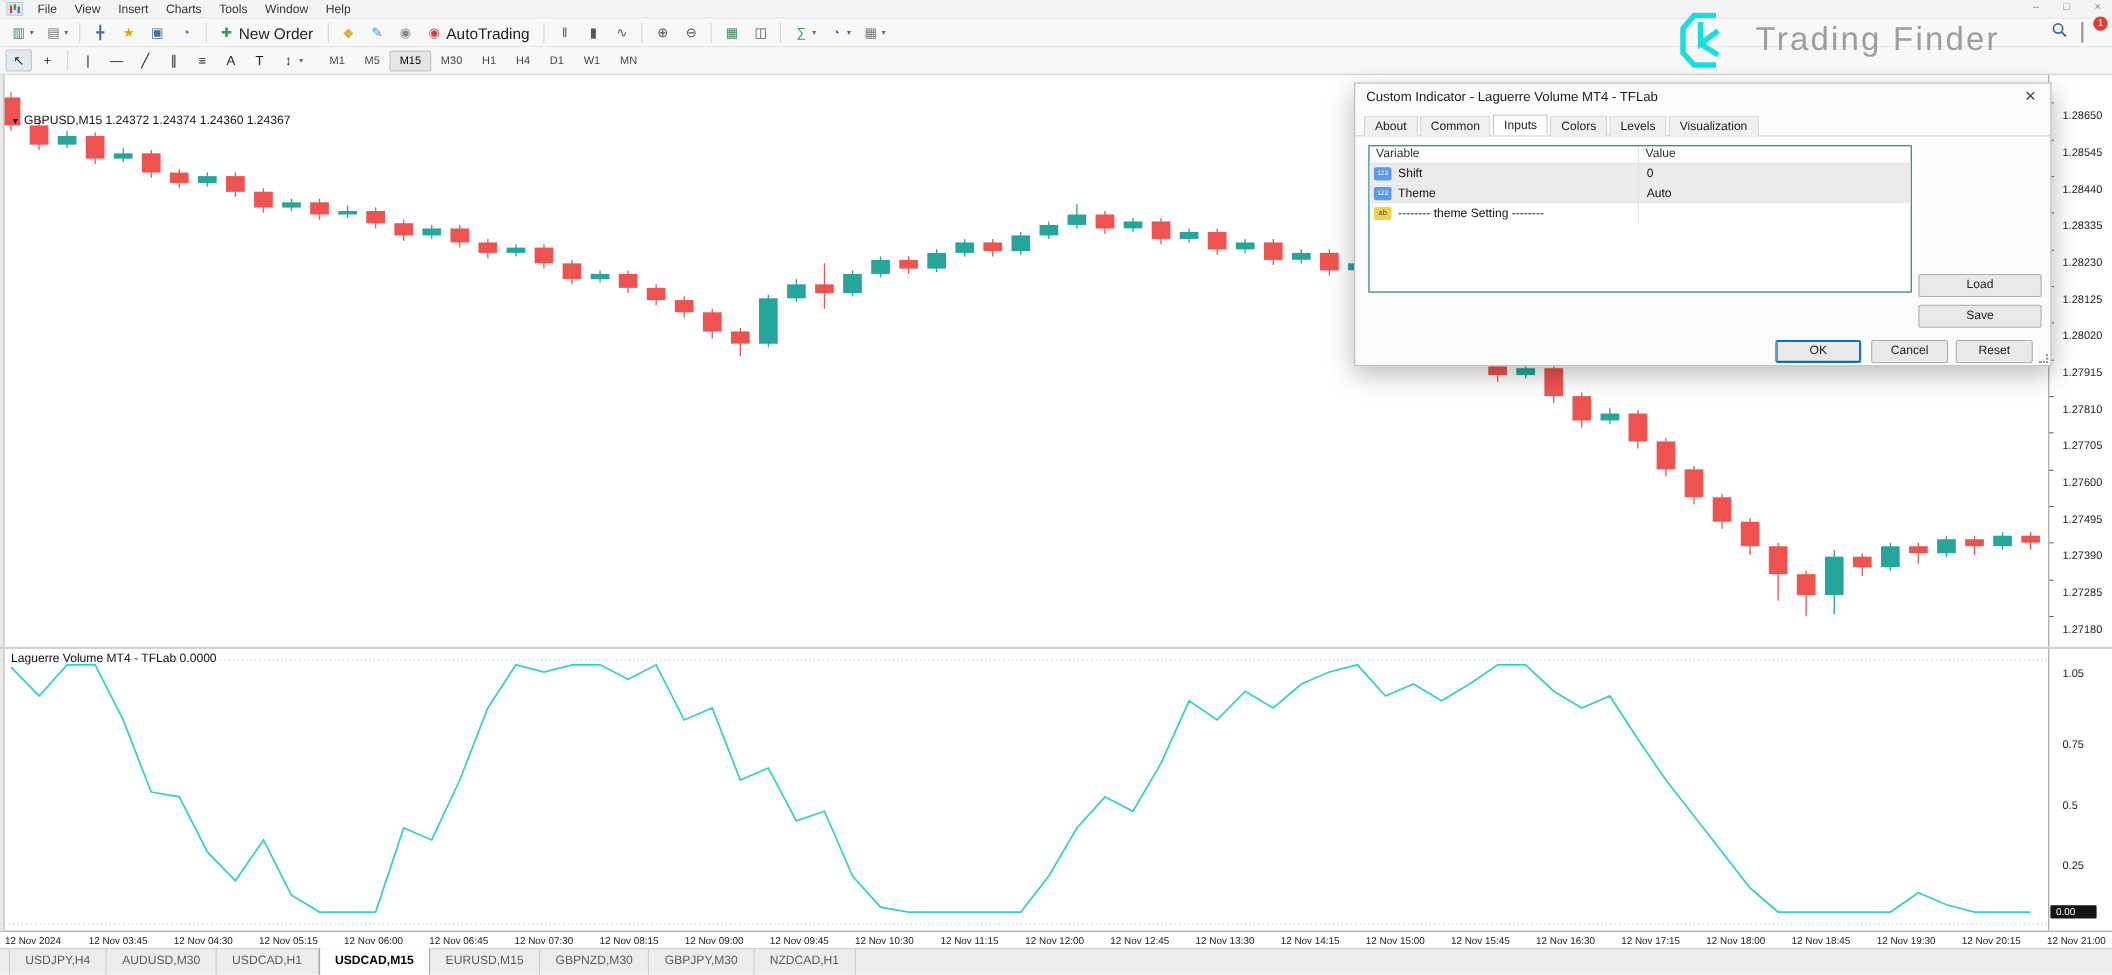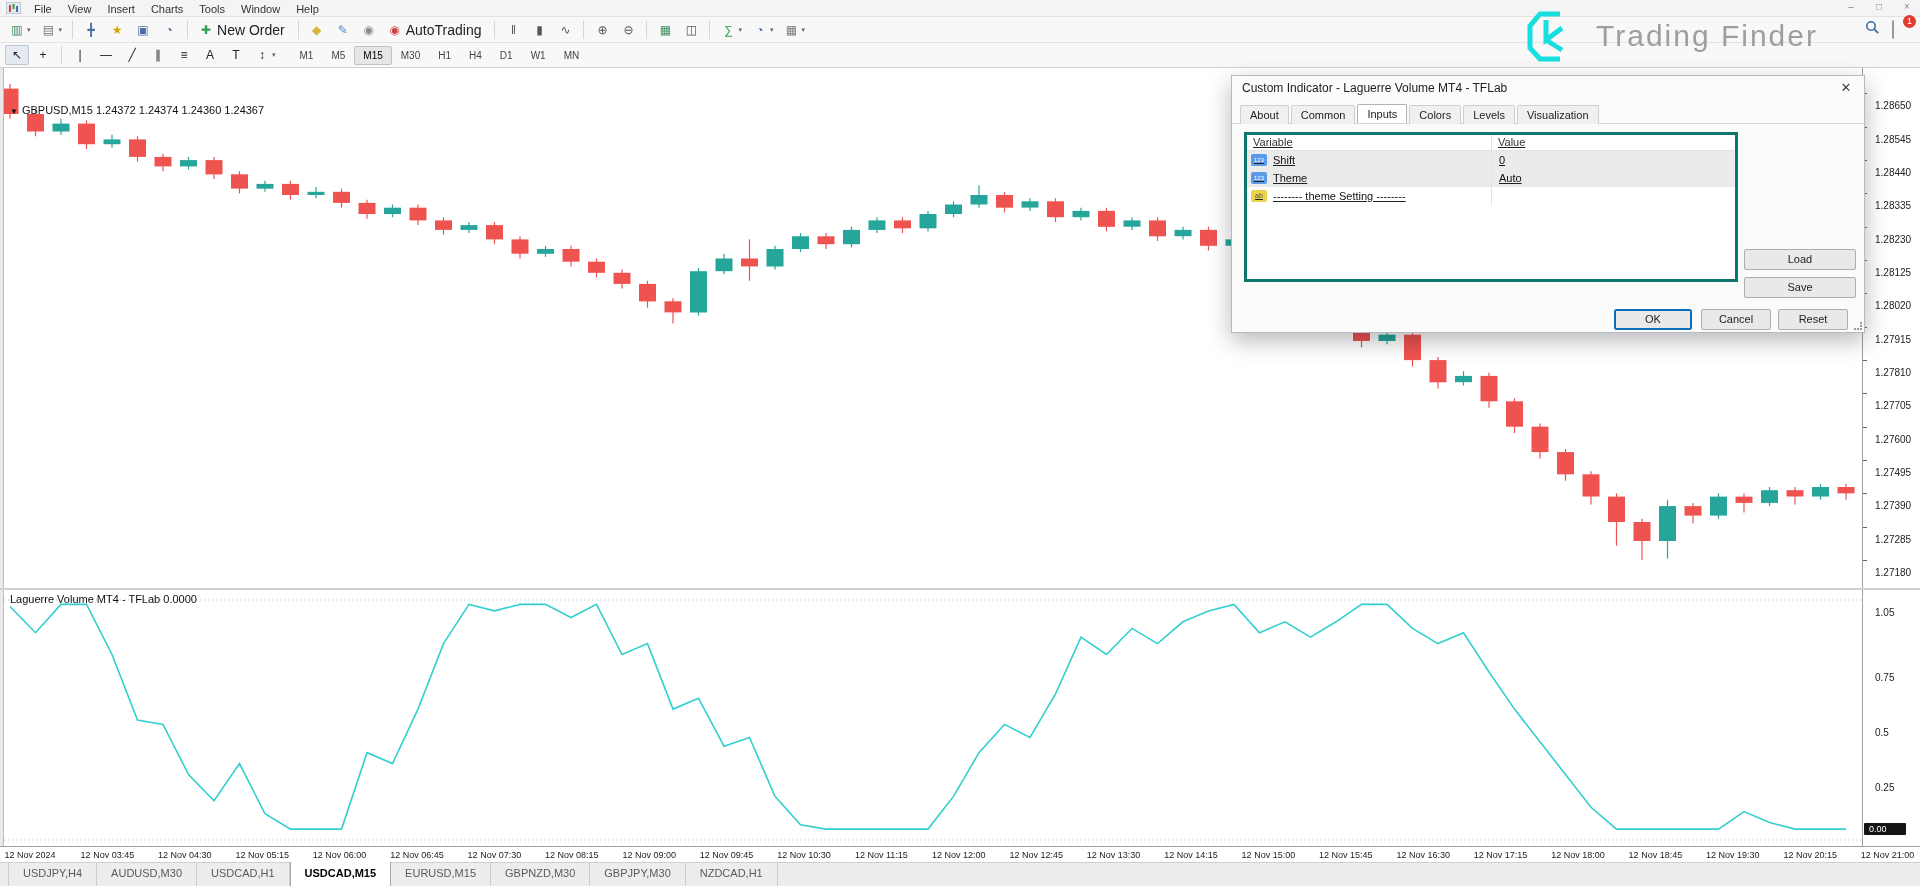--- a/index.html
+++ b/index.html
@@ -70,22 +70,22 @@
   
   .dialog { position:absolute; left:1231px; top:75px; width:634px; height:258px; background:#fbfbfb;
     border:1px solid #b3bac1; box-shadow:0 8px 22px rgba(0,0,0,.28); z-index:40; }
   .dialog-titlebar { height:24px; display:flex; align-items:center; padding-left:10px; font-size:12px; color:#1c1c1c; }
   .dialog-close { position:absolute; right:9px; top:4px; width:18px; height:16px; font-size:13px; line-height:15px;
     text-align:center; color:#444; }
   .dialog-tabs { display:flex; gap:2px; padding:4px 8px 0; border-bottom:1px solid #d5d5d5; height:24px; }
   .dtab { font-size:11px; color:#222; padding:3px 9px 2px; background:#f0f0f0; border:1px solid #cfcfcf;
     border-bottom:none; border-radius:2px 2px 0 0; position:relative; top:1px; }
   .dtab.active { background:#fff; border-color:#b3b3b3; padding-bottom:4px; top:0; }
-  .dialog-table { position:absolute; left:12px; top:56px; width:494px; height:150px; background:#fff;
-    border:3px solid #0f766e; overflow:hidden;text-decoration:underline; }
+  .dialog-table { position:absolute; left:12px; top:56px; width:494px; height:134px; background:#fff;
+    border:1px solid #0f766e; overflow:hidden; }
   .dtable-header { display:flex; height:16px; border-bottom:1px solid #e2e2e2; font-size:11px; color:#333; }
   .dth { padding:1px 6px; }
   .dth.var { width:245px; border-right:1px solid #e2e2e2; }
   .dtable-row { display:flex; height:18px; align-items:center; font-size:11px; color:#111; }
   .dtable-row.gray { background:#ebebeb; }
   .dtr-name-cell { width:245px; display:flex; align-items:center; border-right:1px solid #e2e2e2; height:100%; }
   .dtr-icon { width:16px; height:12px; border-radius:2px; margin:0 6px 0 4px; font-size:7px; color:#fff;
     text-align:center; line-height:12px; flex:0 0 16px; }
   .dtr-icon.double { background:#35c3d9; }
   .dtr-icon.int { background:#5a9ae6; }

